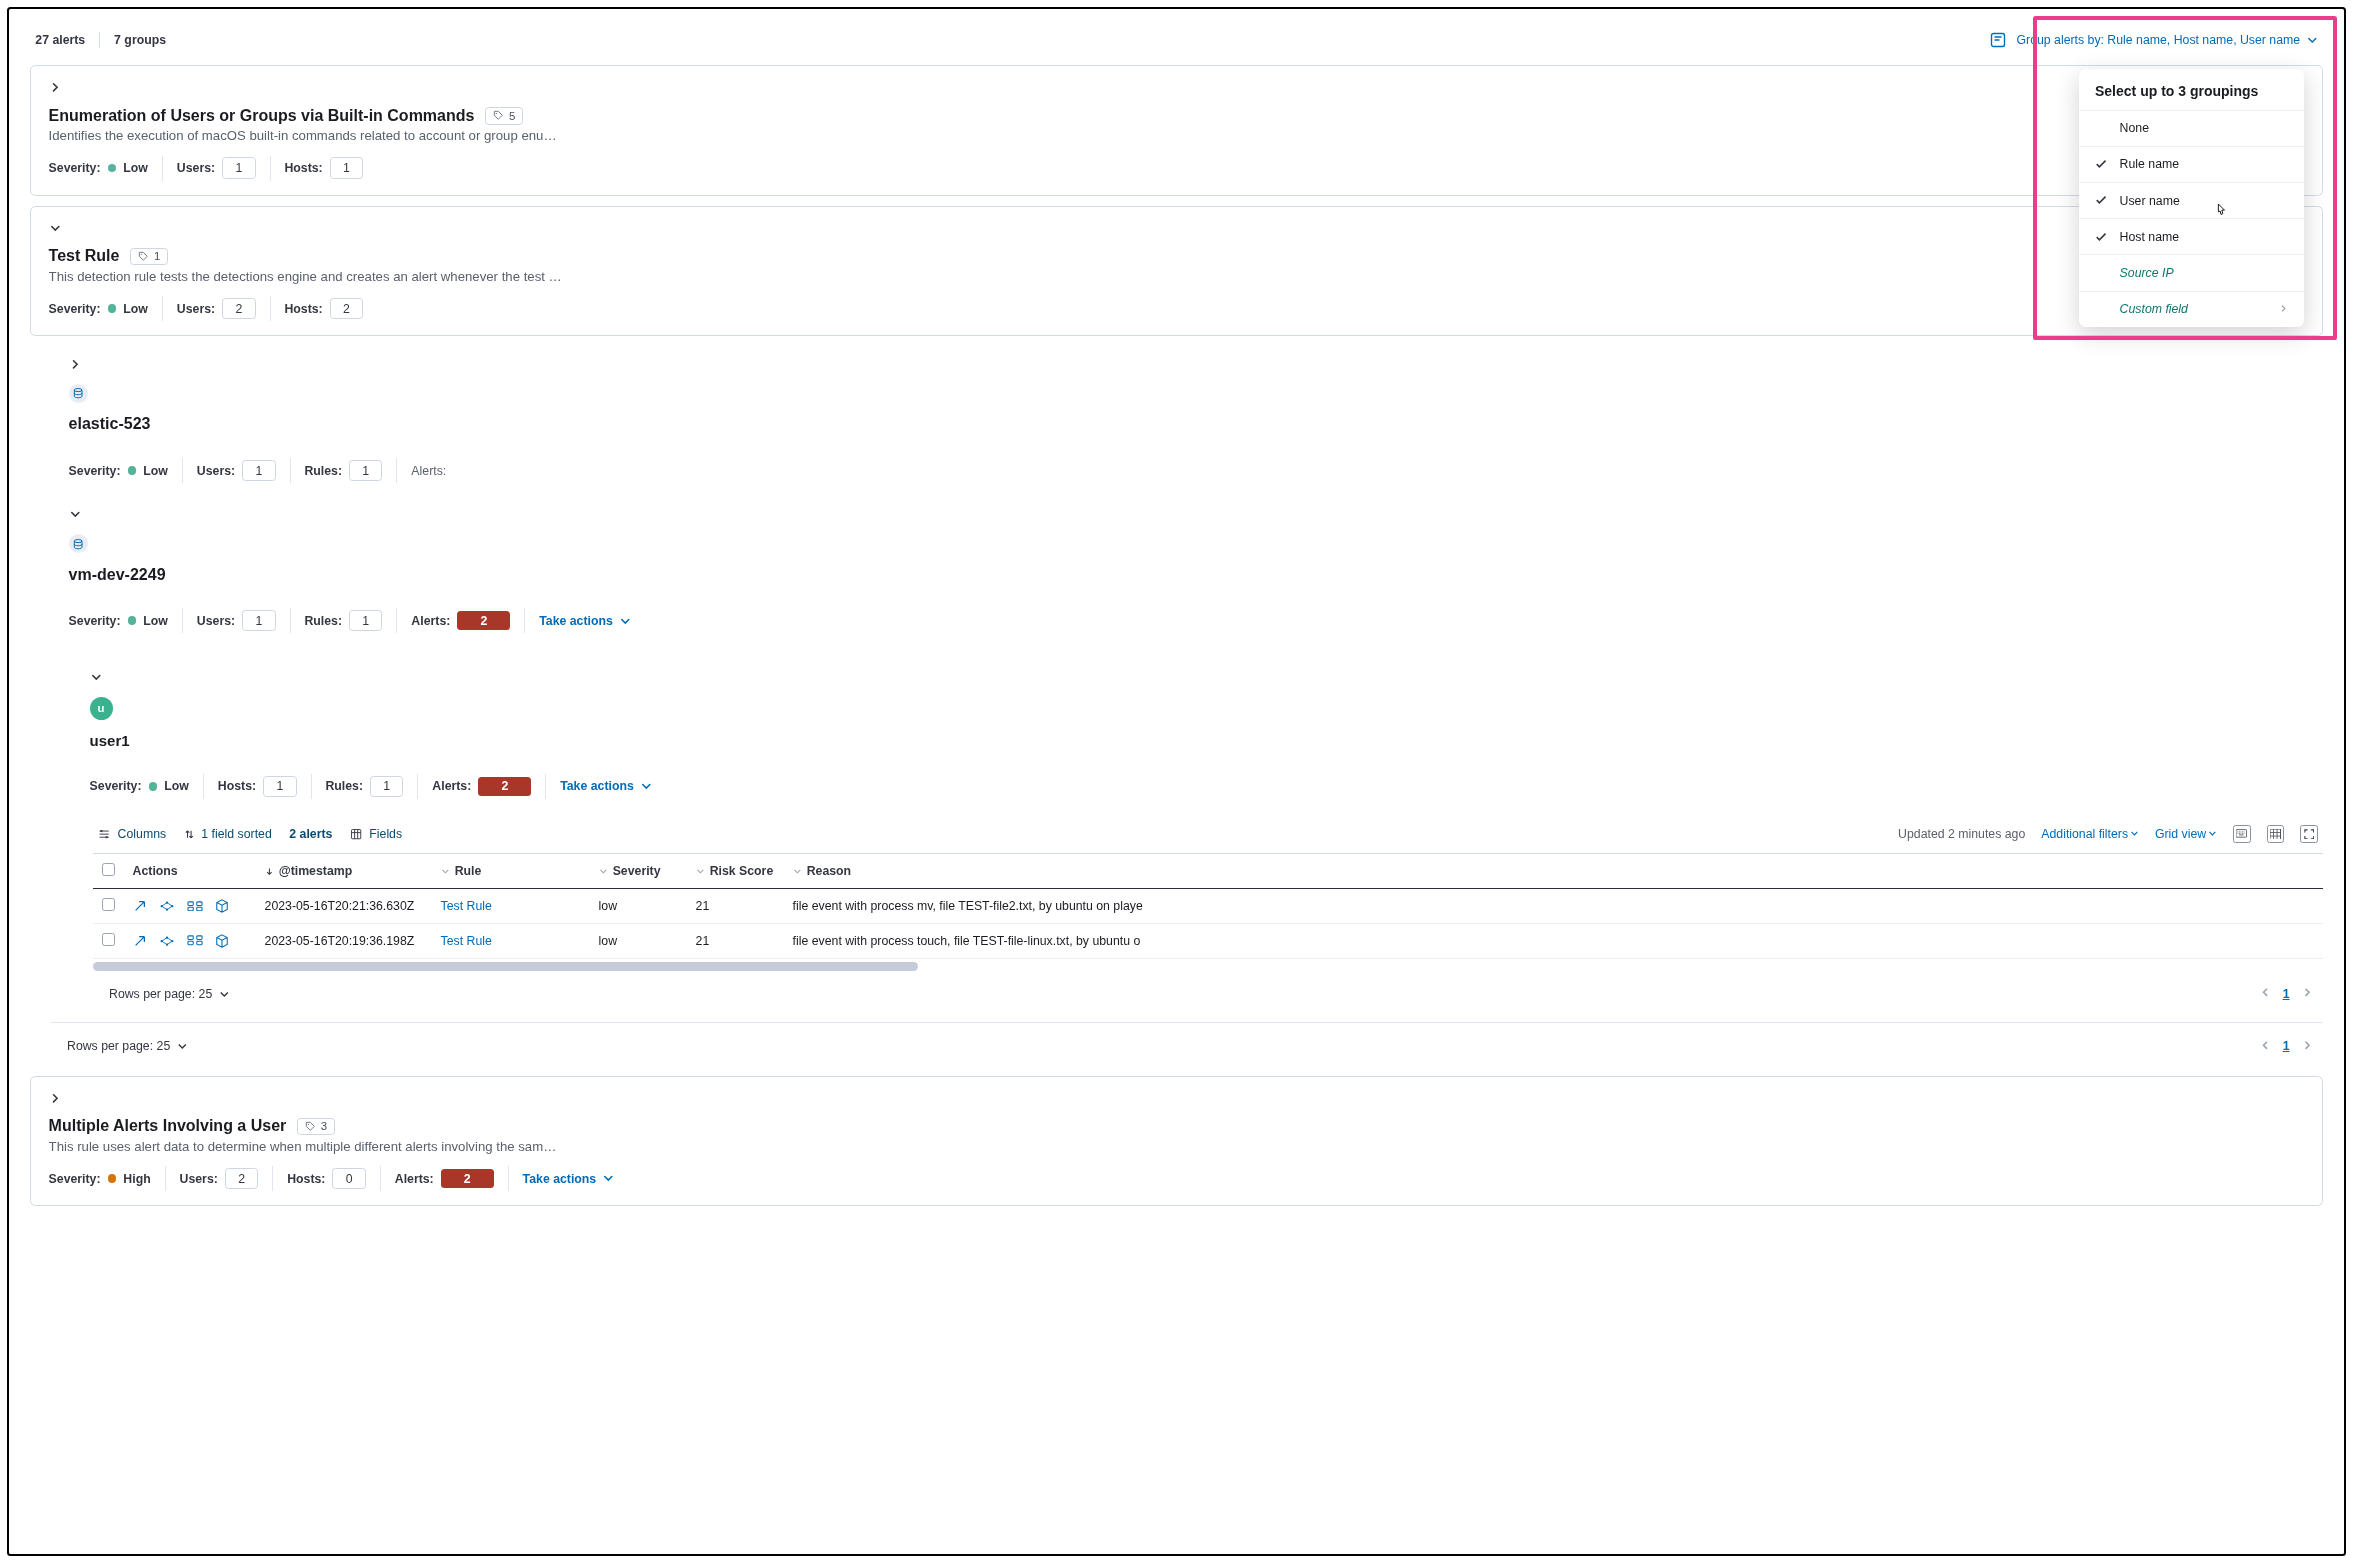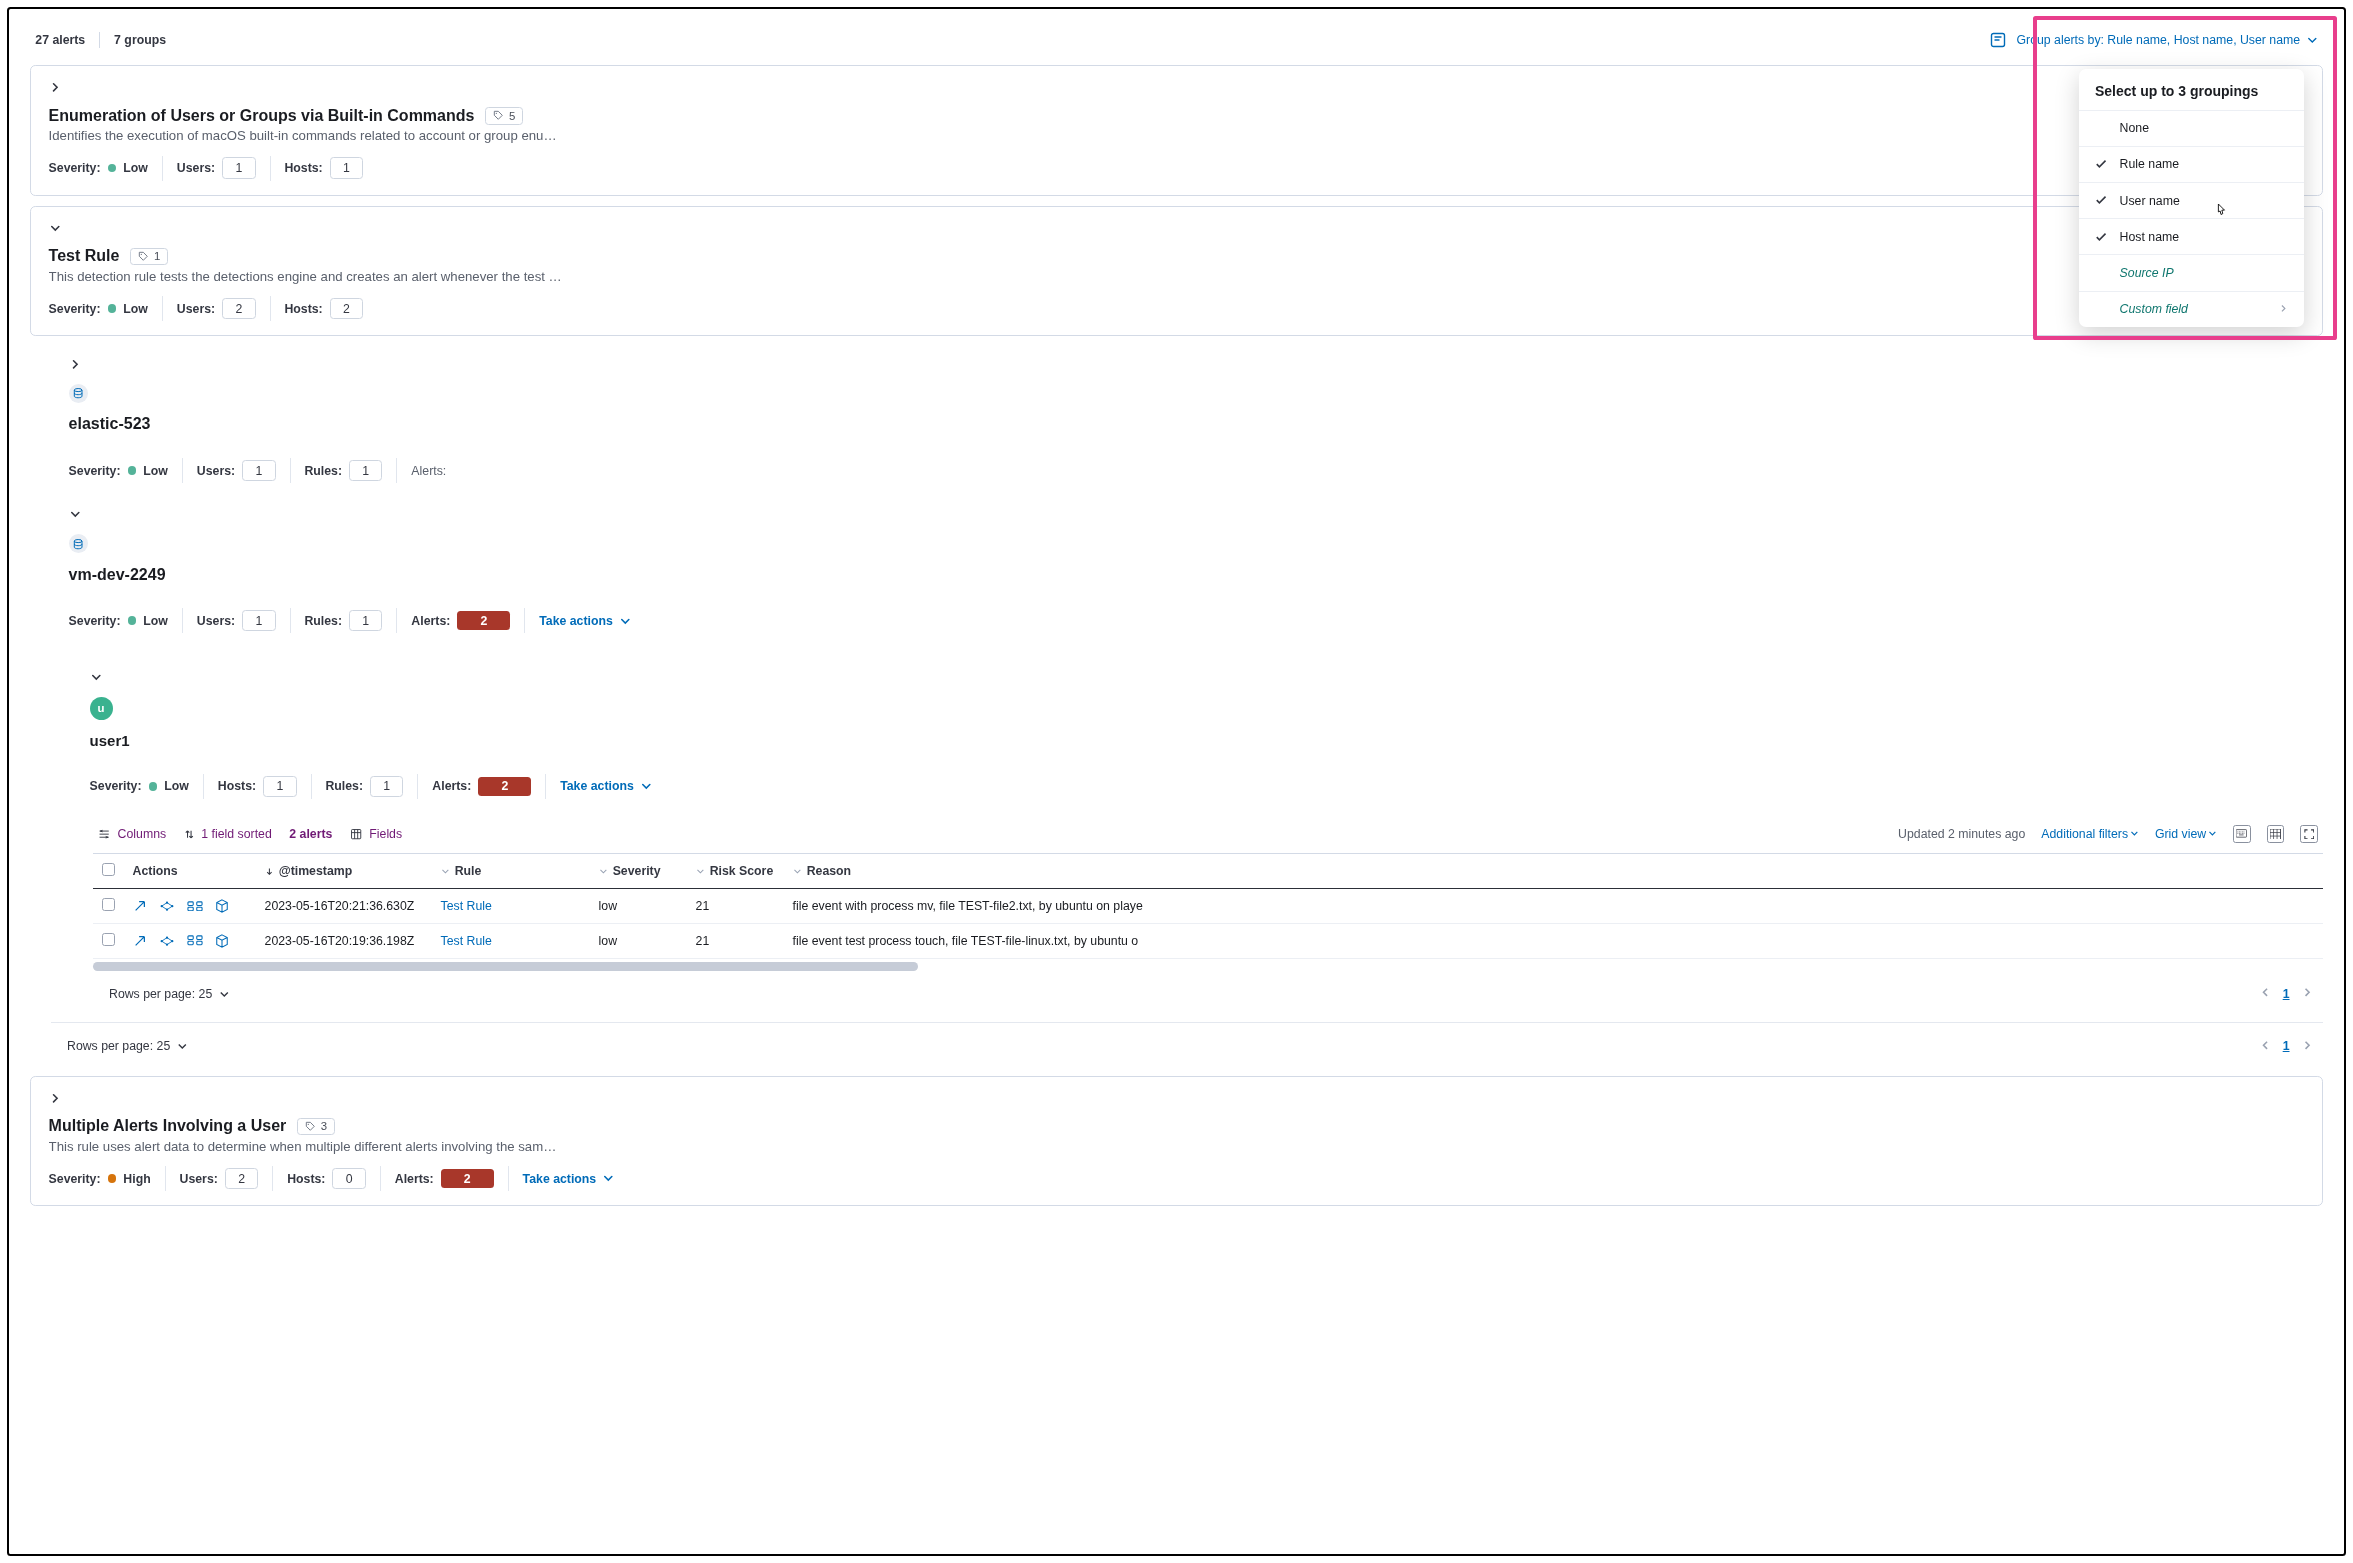--- a/index.html
+++ b/index.html
@@ -88,21 +88,21 @@
 
   
   .table-block {
     margin-left: 63px; margin-right: 0; margin-top: 8.8px; margin-bottom: 5.3px;
   }
   .tb-toolbar {
     display: flex; align-items: center; justify-content: space-between; padding: 7px 5.3px 10.6px 5.3px;
     color: #343741;
   }
   .tb-left { display: flex; align-items: center; gap: 17.6px; }
-  .tb-item { display: inline-flex; align-items: center; gap: 7px; color: #701a75; }
+  .tb-item { display: inline-flex; align-items: center; gap: 7px; color: #0c4a6e; }
   .tb-right { display: flex; align-items: center; gap: 16px; color: #5a606c;}
   .tb-link { color: #006bb8; display: inline-flex; align-items: center; gap: 2px; cursor: pointer;}
   .tb-iconbtn { width: 17.6px; height: 17.6px; border: 0.9px solid #8a919f; border-radius: 2.6px; display: inline-flex; align-items:center; justify-content:center; cursor:pointer;}
   .tb-iconbtn svg { color: #343741; }
 
   table.grid { width: 100%; border-collapse: collapse; font-size: 12.3px; }
   table.grid thead th {
     text-align: left; font-weight: 600; color: #343741;
     border-top: 0.9px solid #d3dae6; border-bottom: 1.8px solid #2c2f38;
     padding: 8.8px 8.8px;
@@ -561,21 +561,21 @@
                     <svg width="14" height="14" viewBox="0 0 16 16">
                       <path d="M8 1l6 3v8l-6 3-6-3V4l6-3zM2 4l6 3 6-3M8 7v8" stroke="currentColor" stroke-width="1.2" fill="none"></path>
                     </svg>
                   </span>
             </div>
               </td>
             <td>2023-05-16T20:19:36.198Z</td>
             <td><a class="cell-link">Test Rule</a></td>
             <td>low</td>
             <td>21</td>
-            <td>file event test process touch, file TEST-file-linux.txt, by ubuntu o</td>
+            <td>file event with process touch, file TEST-file-linux.txt, by ubuntu o</td>
           </tr>
         </tbody>
       </table>
       <div class="hscroll-track">
           <div class="hscroll-thumb"></div>
         </div>
 
       <div class="footer-row">
         <span class="rows-pp">
           <span>Rows per page: 25</span>

